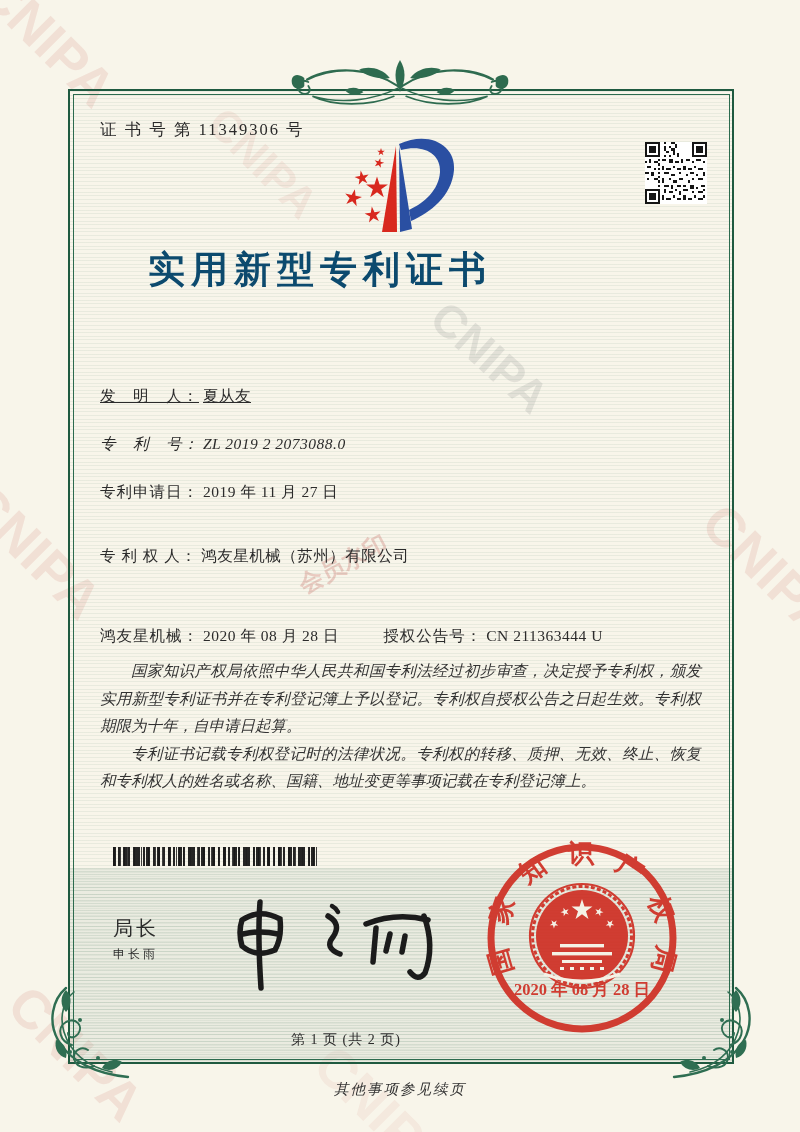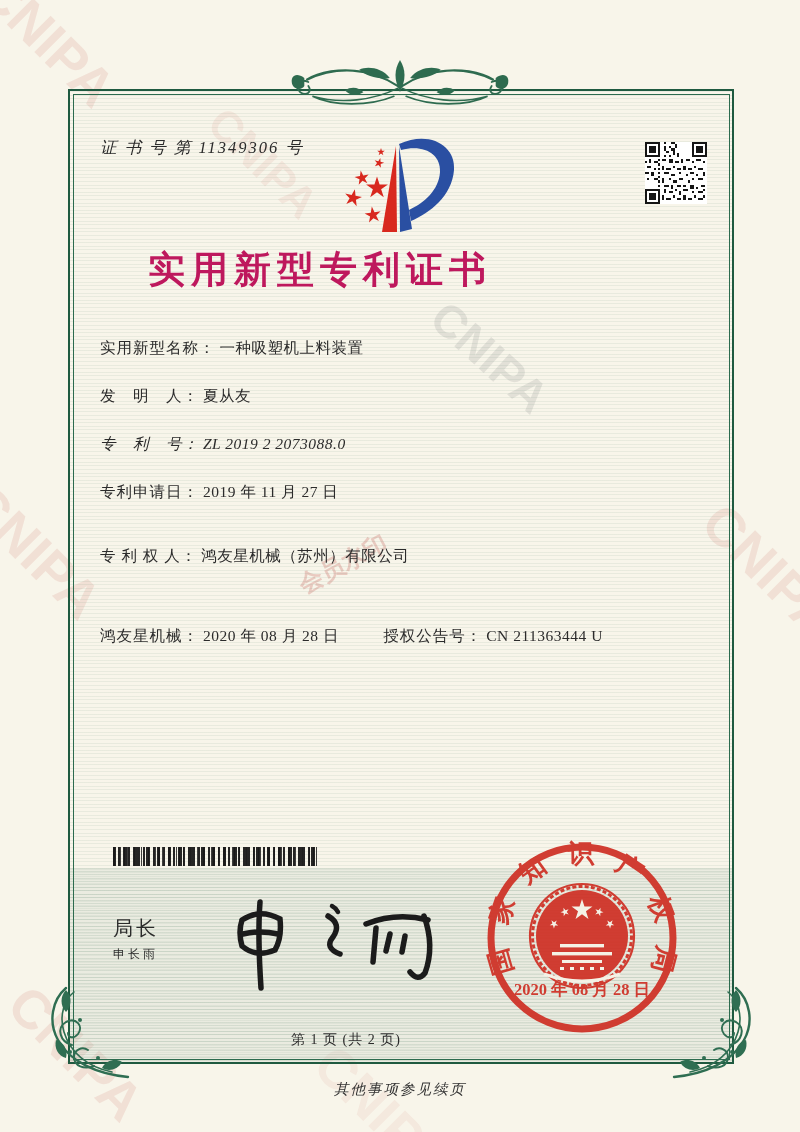--- a/index.html
+++ b/index.html
@@ -24,24 +24,24 @@
     content:"";position:absolute;inset:0;
     background:repeating-linear-gradient(180deg, rgba(80,125,100,0.14) 0 1px, transparent 1px 3.2px);
   }
   .border-outer{
     position:absolute;left:68px;top:89px;width:666px;height:975px;
     border:2.5px solid #1f5a40;box-sizing:border-box;
   }
   .border-inner{
     position:absolute;inset:2.5px;border:1px solid #2c6b4e;
   }
-  .cert-no{position:absolute;left:100px;top:137px;font-size:16.5px;letter-spacing:2px;white-space:nowrap;font-style:italic;}
+  .cert-no{position:absolute;left:100px;top:119px;font-size:16.5px;letter-spacing:2px;white-space:nowrap;}
   .title{
     position:absolute;left:0;top:245px;width:640px;text-align:center;
-    font-size:37px;font-weight:bold;letter-spacing:6px;color:#be185d;
+    font-size:37px;font-weight:bold;letter-spacing:6px;color:#0c4a6e;
   }
   .frow{position:absolute;left:100px;white-space:nowrap;font-size:15.5px;letter-spacing:0.5px;}
   .flabel{letter-spacing:1px;}
   .fvalue{margin-left:4px;}
   .fpair2{margin-left:40px;}
   .body-text{
     position:absolute;left:100px;top:657px;width:601px;
     font-size:15.5px;line-height:27.5px;text-align:justify;font-style:italic;color:#333;
   }
   .body-text p{margin:0;text-indent:2em;}
@@ -157,44 +157,45 @@
                M0 14h2v1h-2z M3 14h1v2h-1z M9 14h2v1h-2z M12 15h2v1h-2z M16 14h1v1h-1z M19 15h1v1h-1z M21 14h2v1h-2z M24 15h1v1h-1z M27 14h1v2h-1z
                M1 17h1v1h-1z M4 17h2v1h-2z M8 17h1v2h-1z M11 17h1v1h-1z M13 18h2v1h-2z M16 17h2v1h-2z M20 18h1v1h-1z M22 17h1v1h-1z M25 17h2v1h-2z
                M9 20h2v1h-2z M12 20h1v2h-1z M15 20h2v1h-2z M18 20h1v1h-1z M21 20h2v2h-2z M24 21h1v1h-1z M26 20h2v1h-2z
                M9 22h1v2h-1z M11 23h2v1h-2z M14 22h1v1h-1z M16 23h1v2h-1z M18 22h2v1h-2z M22 23h1v1h-1z M25 23h2v1h-2z M27 22h1v1h-1z
                M8 25h1v2h-1z M10 26h2v1h-2z M13 25h1v1h-1z M15 26h2v1h-2z M18 25h1v2h-1z M20 26h2v1h-2z M23 25h1v1h-1z M25 26h2v1h-2z M27 25h1v1h-1z"></path>
     </g>
   </svg>
 
   <div class="title">实用新型专利证书</div>
 
-  <div class="frow" style="top:338px;">
-    <span class="flabel">实用新型名称：</span><span class="fvalue">一种吸塑机上料装置</span>
-  </div>
-  <div class="frow" style="top:386px;">
+  <div class="frow" style="top:386px;text-decoration:underline;">
     <span class="flabel">发　明　人：</span><span class="fvalue">夏从友</span>
   </div>
   <div class="frow" style="top:434px;font-style:italic;">
     <span class="flabel">专　利　号：</span><span class="fvalue">ZL 2019 2 2073088.0</span>
   </div>
   <div class="frow" style="top:482px;text-align:right;">
     <span class="flabel">专利申请日：</span><span class="fvalue">2019 年 11 月 27 日</span>
   </div>
   <div class="frow" style="top:546px;">
     <span class="flabel">专 利 权 人：</span><span class="fvalue">鸿友星机械（苏州）有限公司</span>
   </div>
   <div class="frow" style="top:626px;">
     <span>
       <span class="flabel">鸿友星机械：</span><span class="fvalue">2020 年 08 月 28 日</span>
     </span>
     <span class="fpair2">
       <span class="flabel">授权公告号：</span><span class="fvalue">CN 211363444 U</span>
     </span>
   </div>
 
+  <div class="body-text">
+    <p>国家知识产权局依照中华人民共和国专利法经过初步审查，决定授予专利权，颁发实用新型专利证书并在专利登记簿上予以登记。专利权自授权公告之日起生效。专利权期限为十年，自申请日起算。</p>
+    <p>专利证书记载专利权登记时的法律状况。专利权的转移、质押、无效、终止、恢复和专利权人的姓名或名称、国籍、地址变更等事项记载在专利登记簿上。</p>
+  </div>
 
   <div class="barcode"></div>
 
   <div class="signer-role">局长</div>
   <div class="signer-name">申长雨</div>
 
   <svg class="abs" style="left:228px;top:888px;" width="210" height="105" viewBox="0 0 210 105" fill="none" stroke="#1b1b1b" stroke-width="5.5" stroke-linecap="round">
     <path d="M32,14 C30,40 31,70 33,100"></path>
     <path d="M14,32 Q32,20 52,31 Q54,50 47,62 Q28,70 14,58 Q10,44 14,32"></path>
     <path d="M15,46 Q32,42 50,46"></path>

